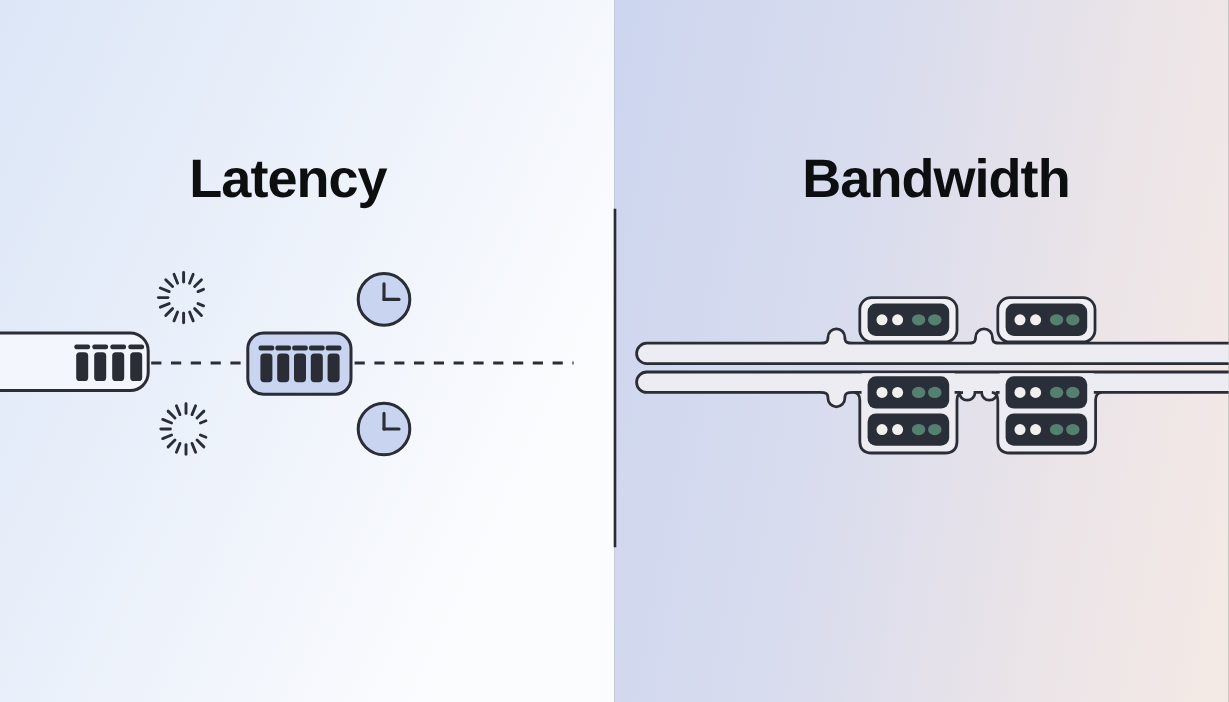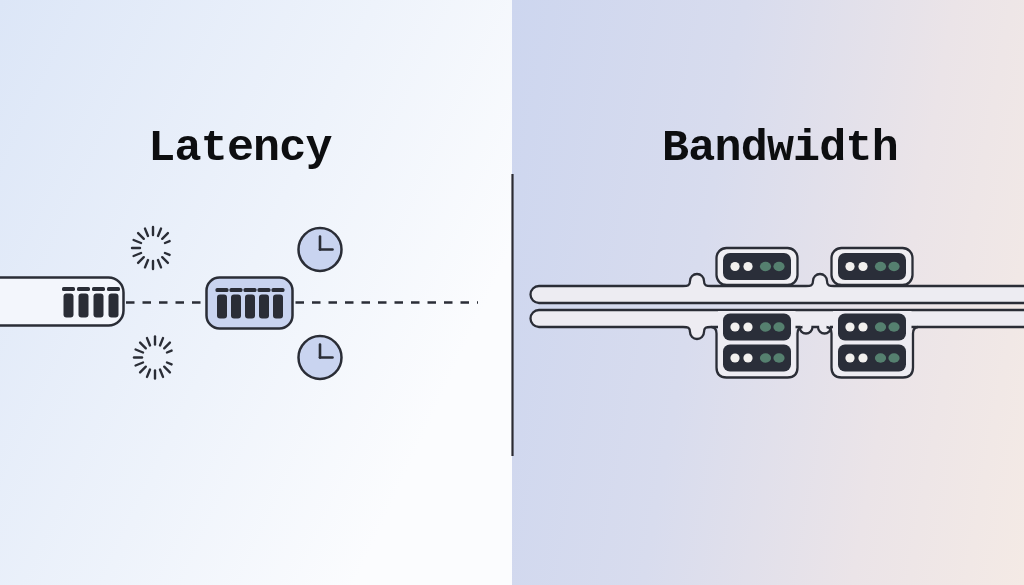--- a/index.html
+++ b/index.html
@@ -1,18 +1,18 @@
 <!DOCTYPE html>
 <html style="--title_ink: #0d0e10; --ink: #2a2d36; --divider: #2b2b32; --accent_fill: #c9d4f0; --light_fill: #f3f6fc; --server_outer_fill: #f0eff3; --pipe_fill: #edecf2; --server_dark: #2a2e39; --dot_white: #f2f0ee; --dot_teal: #55806f; --left_bg_start: #dce6f7; --left_bg_end: #fbfcfe; --right_bg_start: #cdd6ef; --right_bg_end: #f4eae5;"><head>
 <meta charset="utf-8">
 <style>
   html,body{margin:0;padding:0;background:#888;}
   .stage{
     position:relative;width:1024px;height:585px;overflow:hidden;
-    font-family:Liberation Mono, monospace;
+    font-family:Liberation Sans, sans-serif;
   }
   .panel{position:absolute;top:0;height:585px;width:512px;}
   .panel.left{left:0;background:linear-gradient(115deg,var(--left_bg_start,#dce6f7) 0%,#eef3fb 48%,var(--left_bg_end,#fbfcfe) 80%);}
   .panel.right{left:512px;background:linear-gradient(100deg,var(--right_bg_start,#cdd6ef) 0%,#d8dcee 38%,#ebe4e8 72%,var(--right_bg_end,#f4eae5) 100%);}
   .title{
     position:absolute;top:124px;width:512px;text-align:center;
     font-size:45px;line-height:50px;font-weight:700;letter-spacing:-0.8px;
     color:var(--title_ink,#0d0e10);
   }
   .title.l{left:0;transform:translateX(-16px);}

